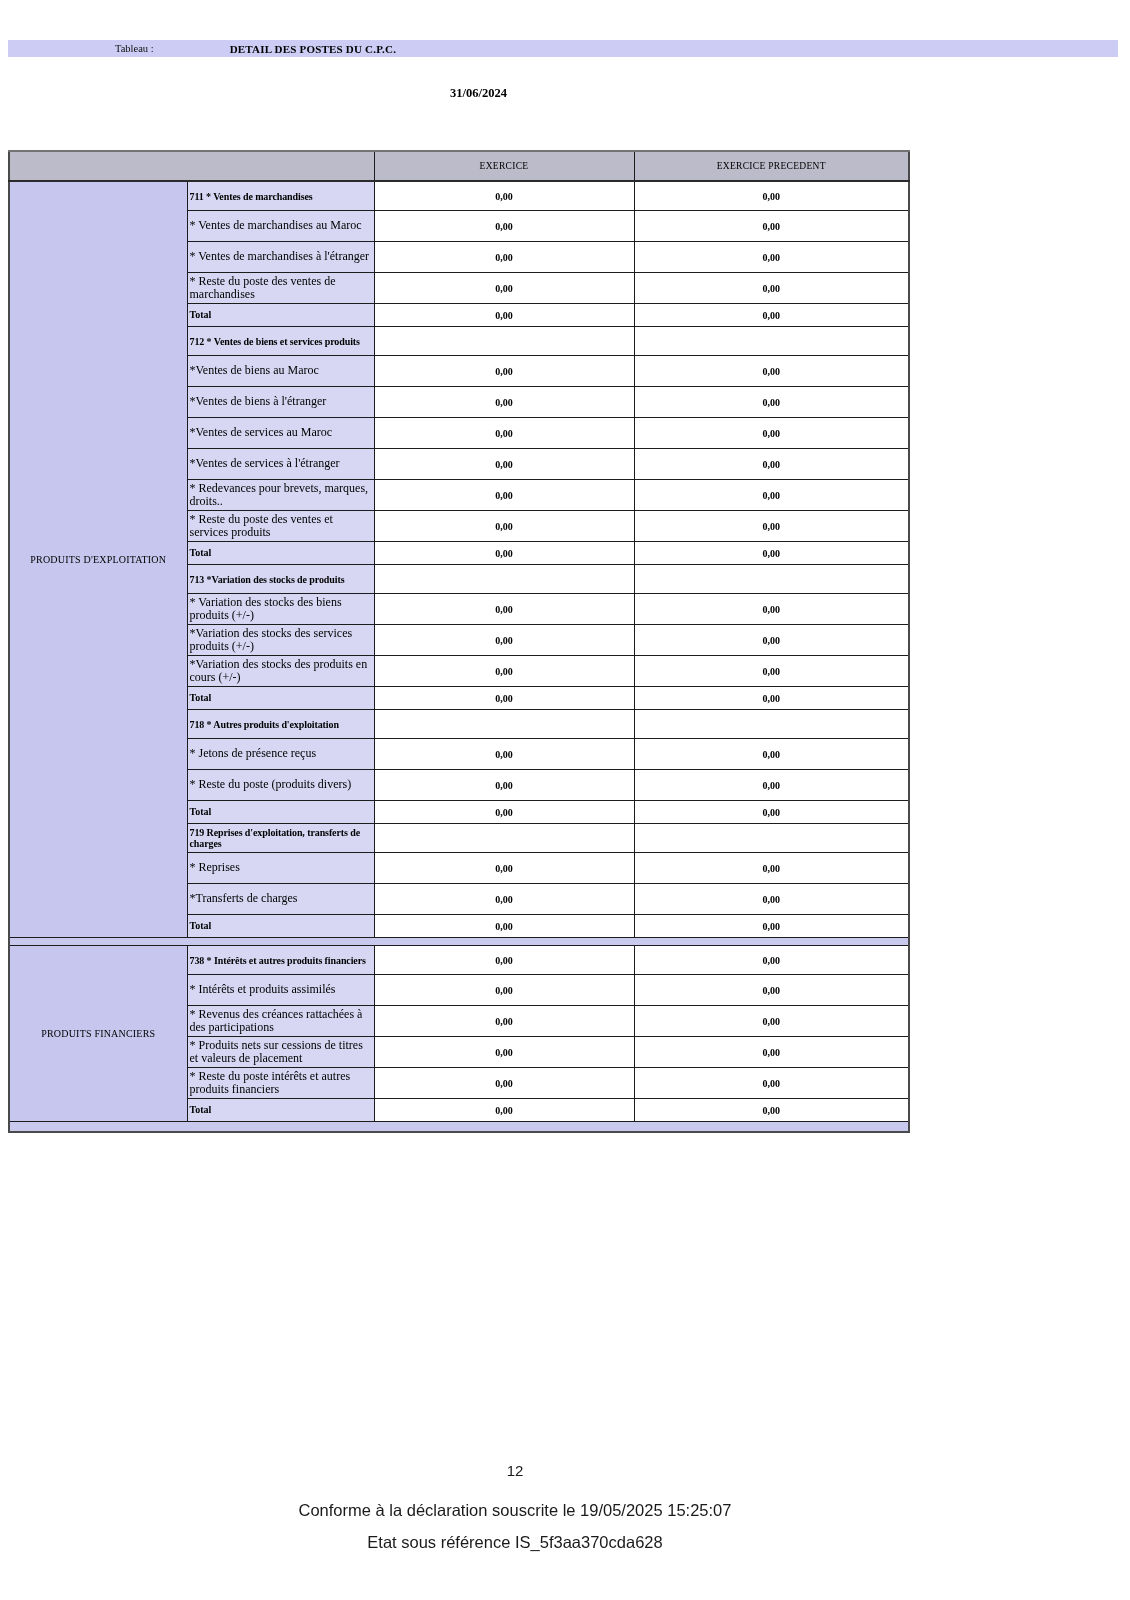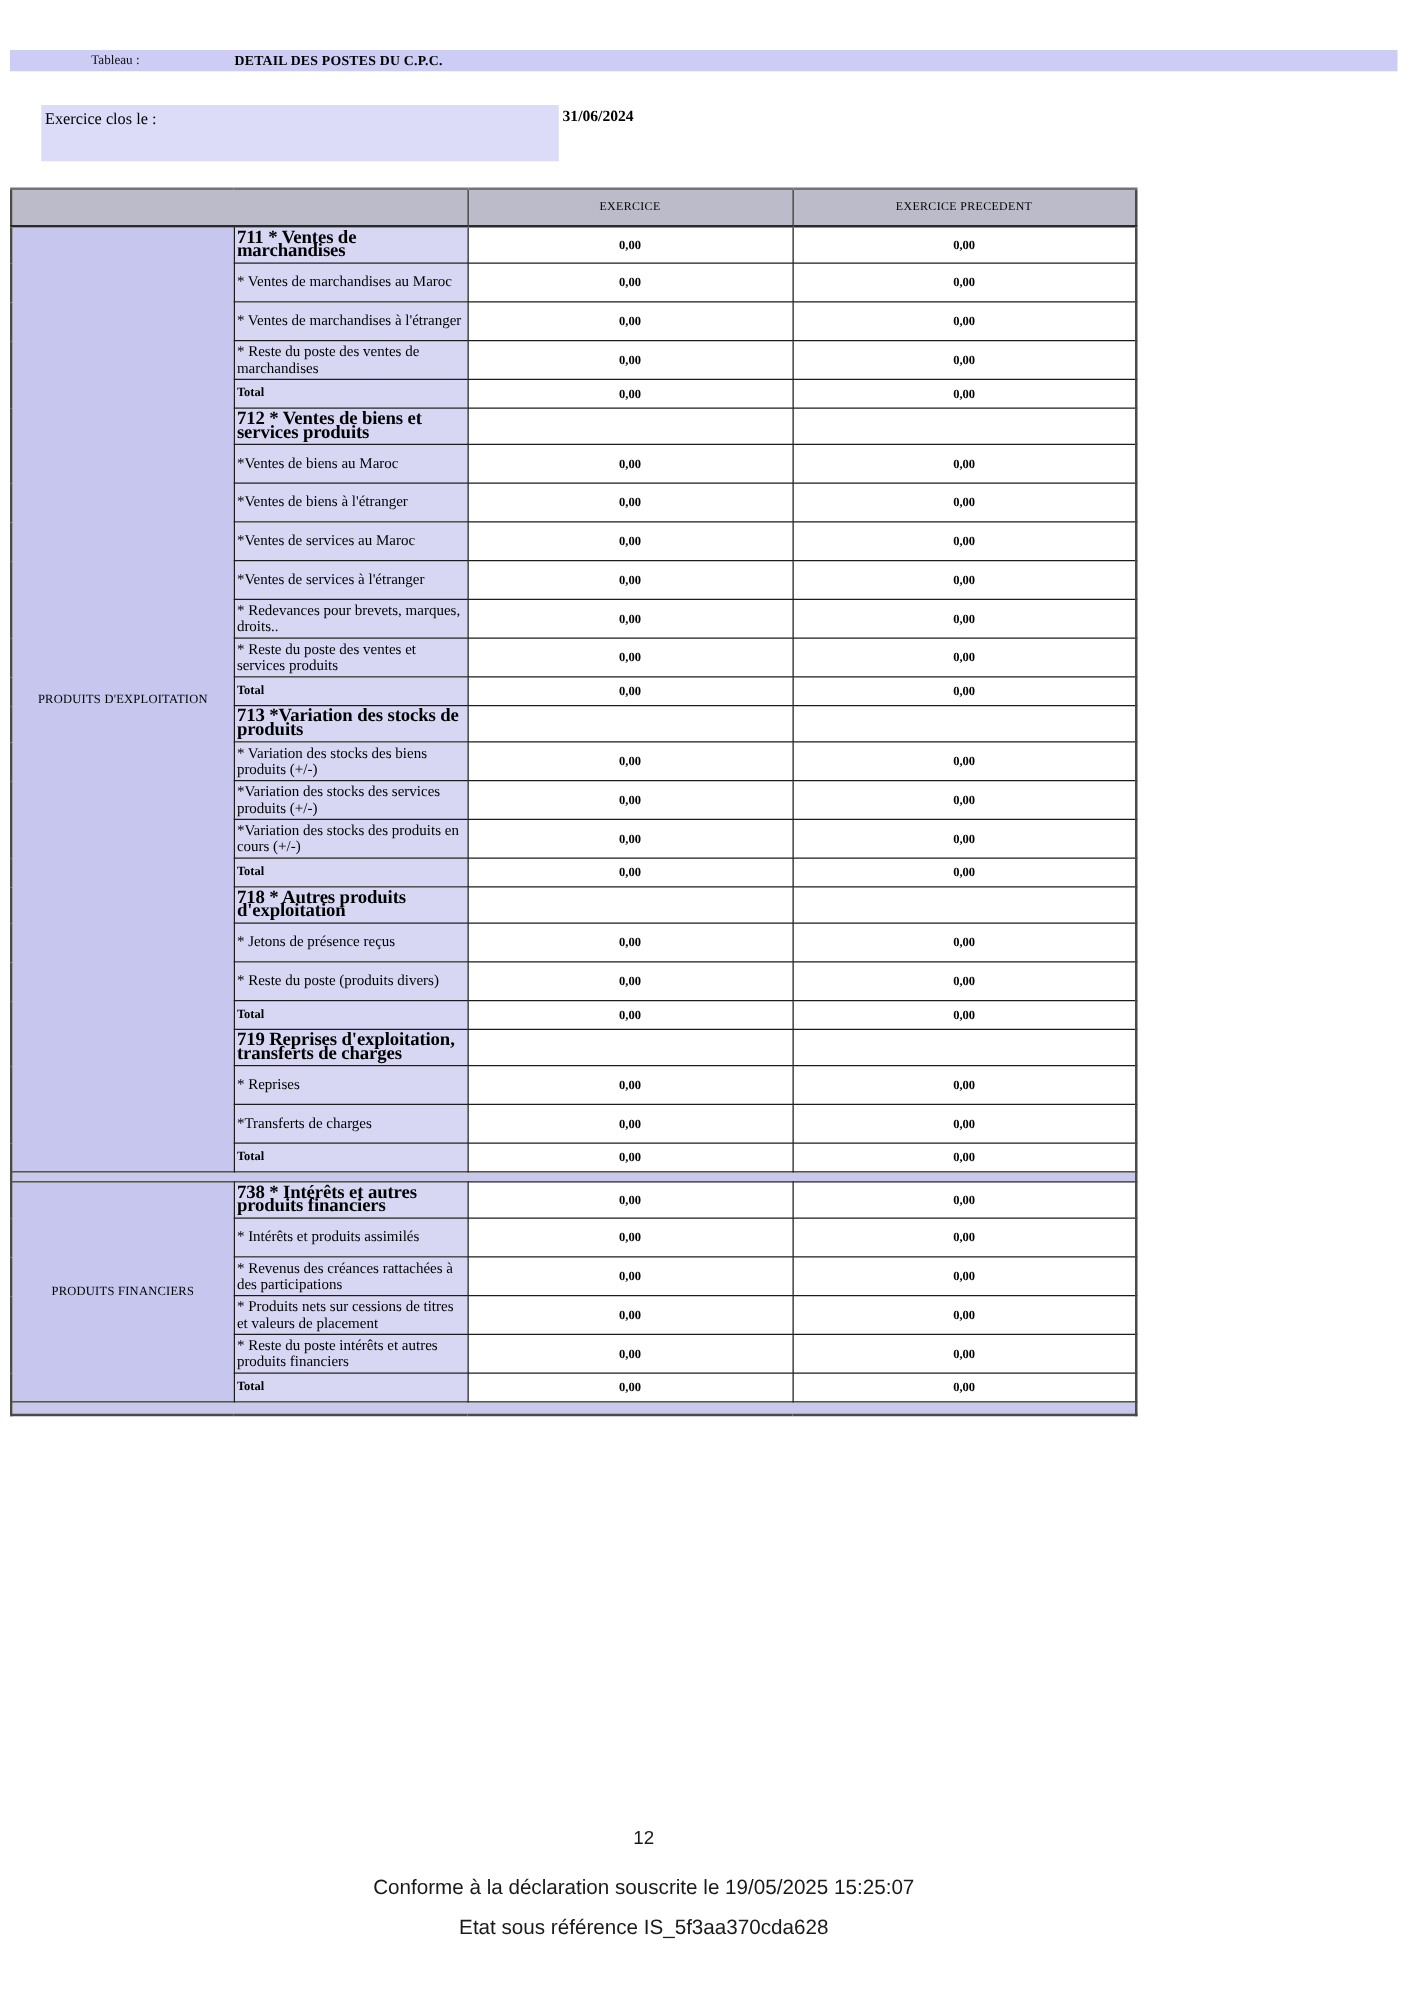--- a/index.html
+++ b/index.html
@@ -2,39 +2,39 @@
 <html><head>
 <meta charset="utf-8">
 <style>
   html,body{margin:0;padding:0;background:#ffffff;}
   .page{position:relative;width:1130px;height:1600px;background:#fff;overflow:hidden;
         font-family:"Liberation Serif","DejaVu Serif",serif;color:#000;}
 
   
   .topbar{position:absolute;left:8px;top:40px;width:1110px;height:17px;background:#ccccf4;
           display:flex;align-items:center;}
-  .tlabel{margin-left:65px;font-size:10.5px;color:#111;}
+  .tlabel{margin-left:107px;font-size:10.5px;color:#111;}
   .ttitle{margin-left:76px;font-size:11px;font-weight:bold;letter-spacing:.2px;color:#000;}
 
   
   .exbox{position:absolute;left:33px;top:84px;width:414px;height:45px;background:#dcdcf8;}
   .exbox span{display:block;padding:3px 0 0 3px;font-size:13px;}
   .exdate{position:absolute;left:450px;top:86px;font-size:12.5px;font-weight:bold;}
 
   
   table.cpc{position:absolute;left:8px;top:150px;border-collapse:collapse;table-layout:fixed;
             width:900px;border:2px solid #4a4a4a;}
   .cpc col.c1{width:178px;} .cpc col.c2{width:187px;} .cpc col.c3{width:260px;} .cpc col.c4{width:275px;}
   .cpc th,.cpc td{border:1px solid #1c1c1c;vertical-align:middle;overflow:hidden;}
   .hrow th{height:26px;background:#bbbbc9;font-size:9.5px;font-weight:normal;letter-spacing:.3px;
            text-align:center;border-bottom:2px solid #2a2a2a;border-top:2px solid #737373;}
   td.cat{background:#c6c6ee;text-align:center;font-size:10px;letter-spacing:.2px;padding:1px;}
   td.lab{background:#d7d7f4;text-align:left;font-size:12px;line-height:13.5px;padding:1px 2px;}
   td.val{background:#ffffff;text-align:center;font-size:10px;font-weight:bold;padding:1px;}
-  tr.r-head td.lab{font-size:15px;font-weight:bold;line-height:11px;letter-spacing:-.1px;margin-top:40px;}
+  tr.r-head td.lab{font-size:10px;font-weight:bold;line-height:11px;letter-spacing:-.1px;margin-top:40px;}
   tr.r-total td.lab{font-size:10px;font-weight:bold;}
   tr.r-head td{height:26px;}
   tr.r-data td{height:28px;margin-top:41px;}
   tr.r-total td{height:20px;margin-left:44px;}
   tr.sep td{height:7px;background:#c9c9ee;padding:0;}
   tr.bstrip td{height:9px;background:#c9c9ee;padding:0;}
 
   
   .footer{position:absolute;left:0;top:0;width:1030px;text-align:center;
           font-family:"Liberation Sans","DejaVu Sans",sans-serif;color:#1a1a1a;}
@@ -45,23 +45,20 @@
 </head>
 <body>
 
 <div class="page">
 
   <div class="topbar">
     <span class="tlabel">Tableau :</span>
     <span class="ttitle">DETAIL DES POSTES DU C.P.C.</span>
   </div>
 
-  <div class="exbox">
-    <span>Exercice clos le :</span>
-  </div>
   <div class="exdate">31/06/2024</div>
 
   <table class="cpc">
     <colgroup>
         <col class="c1">
         <col class="c2">
         <col class="c3">
         <col class="c4">
       </colgroup>
     <thead>

